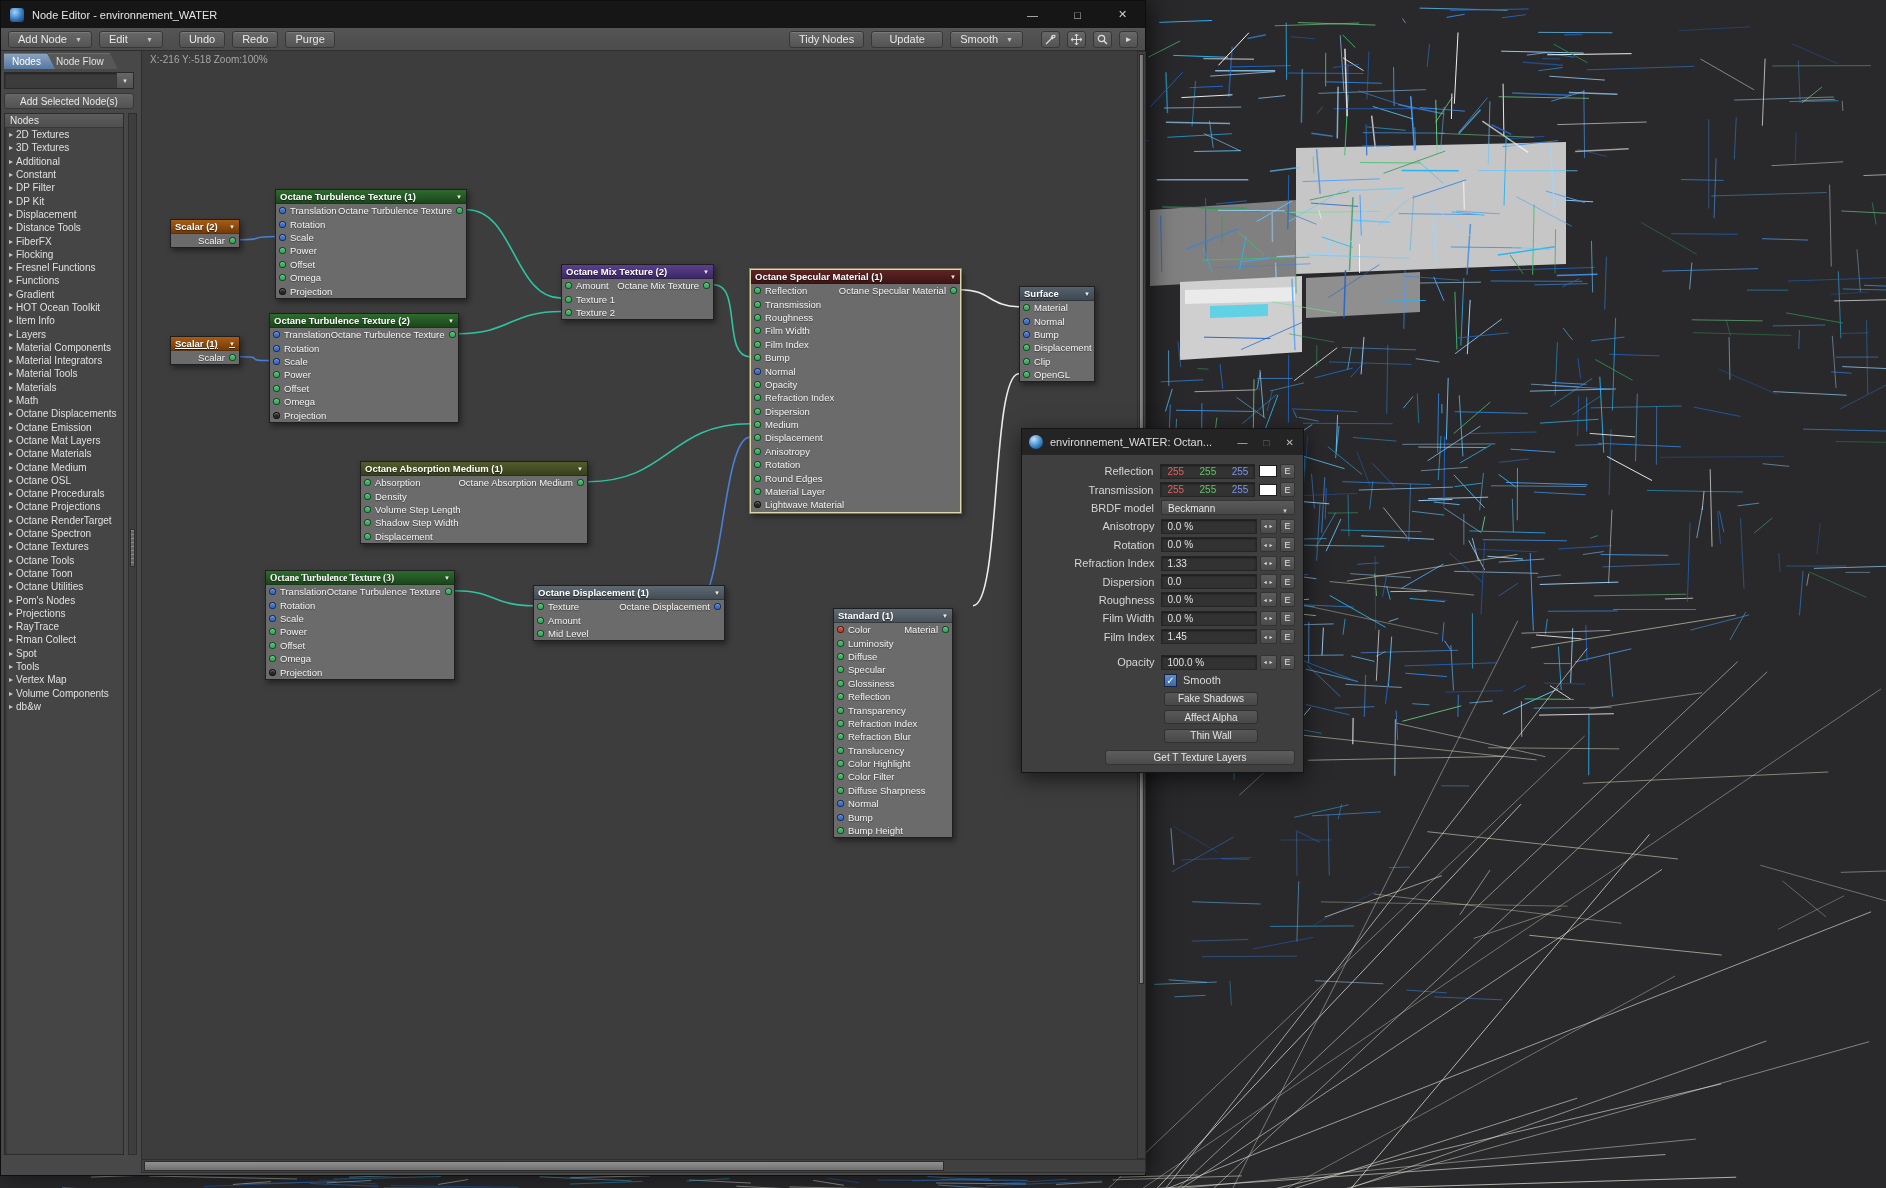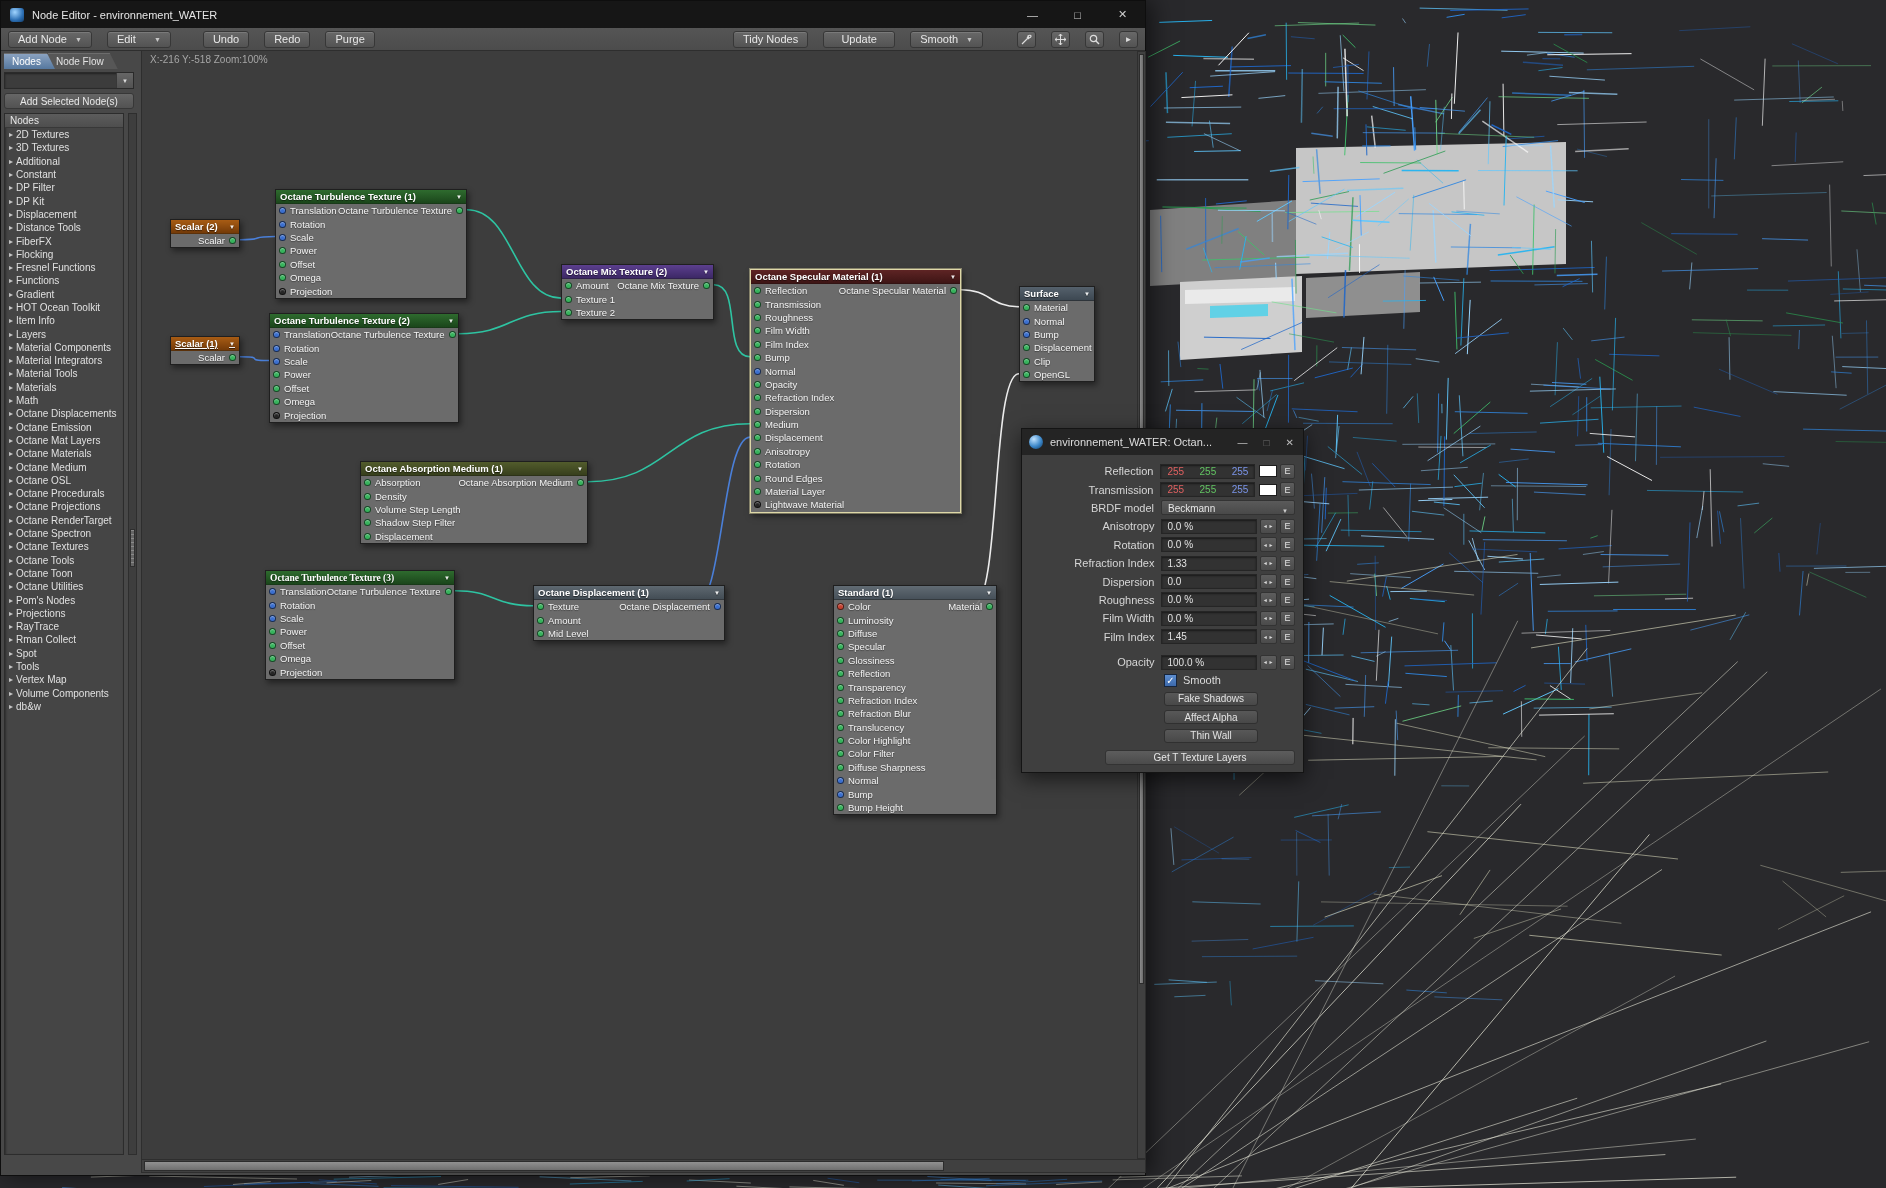--- a/index.html
+++ b/index.html
@@ -13,21 +13,21 @@
 
   
   .window{position:absolute;left:0;top:0;width:1146px;height:1176px;background:#484848;
     border:1px solid #0e0e0e;box-shadow:6px 0 22px rgba(0,0,0,.55);z-index:2}
   .titlebar{height:27px;background:#161616;display:flex;align-items:center;color:#e6e6e6;font-size:11px}
   .app-icon{width:14px;height:14px;margin:0 8px 0 9px;border-radius:3px;
     background:radial-gradient(circle at 35% 30%,#9fd4ff,#2c6fb4 60%,#143c66)}
   .win-btns{margin-left:auto;display:flex;height:100%}
   .win-btn{width:45px;height:100%;display:flex;align-items:center;justify-content:center;color:#cfcfcf;font-size:11px}
   .toolbar{height:23px;background:linear-gradient(#555,#4c4c4c);border-bottom:1px solid #2e2e2e;
-    display:flex;align-items:center;padding:4px 7px;gap:15px}
+    display:flex;align-items:center;padding:4px 7px;gap:7px}
   .btn{background:linear-gradient(#686868,#535353);border:1px solid #373737;border-radius:3px;
     color:#e8e8e8;font-size:11px;height:17px;padding:0 9px;display:inline-flex;align-items:center;gap:6px;
     box-shadow:inset 0 1px 0 rgba(255,255,255,.12)}
   .btn .arr{font-size:7px;color:#c8c8c8;margin-left:2px}
   .spacer{flex:1}
   .toolbtn{width:19px;height:17px;padding:0;display:inline-flex;align-items:center;justify-content:center;
     background:linear-gradient(#686868,#535353);border:1px solid #373737;border-radius:3px;color:#ddd;font-size:9px}
 
   
   .sidebar{position:absolute;left:0;top:50px;width:140px;bottom:16px;background:#484848}
@@ -1162,21 +1162,21 @@
         <div class="nrow">
           <span class="port pin" style="background: rgb(54, 180, 92);"></span>
           <span class="rlab">Density</span>
         </div>
         <div class="nrow">
           <span class="port pin" style="background: rgb(54, 180, 92);"></span>
           <span class="rlab">Volume Step Length</span>
         </div>
         <div class="nrow">
           <span class="port pin" style="background: rgb(54, 180, 92);"></span>
-          <span class="rlab">Shadow Step Filter</span>
+          <span class="rlab">Shadow Step Width</span>
         </div>
         <div class="nrow">
           <span class="port pin" style="background: rgb(54, 180, 92);"></span>
           <span class="rlab">Displacement</span>
         </div>
       </div>
       <div class="node" style="left: 123px; top: 519px; width: 190px;">
         <div class="node-hd" style="background: linear-gradient(rgb(46, 107, 46), rgb(27, 70, 27)); font-family: Liberation Serif, serif;">
           <span>Octane Turbulence Texture (3)</span>
           <span class="node-dd">▼</span>
@@ -1301,21 +1301,21 @@
         </div>
         <div class="nrow">
           <span class="port pin" style="background: rgb(54, 180, 92);"></span>
           <span class="rlab">Material Layer</span>
         </div>
         <div class="nrow">
           <span class="port pin" style="background: rgb(38, 38, 38);"></span>
           <span class="rlab">Lightwave Material</span>
         </div>
       </div>
-      <div class="node" style="left: 691px; top: 534px; width: 164px;">
+      <div class="node" style="left: 691px; top: 557px; width: 120px;">
         <div class="node-hd" style="background: linear-gradient(rgb(97, 107, 115), rgb(71, 81, 90));">
           <span>Standard (1)</span>
           <span class="node-dd">▼</span>
         </div>
         <div class="nrow">
           <span class="port pin" style="background: rgb(200, 64, 46);"></span>
           <span class="rlab">Color</span>
           <span class="olab">Material</span>
           <span class="port pout" style="background: rgb(54, 180, 92);"></span>
         </div>

